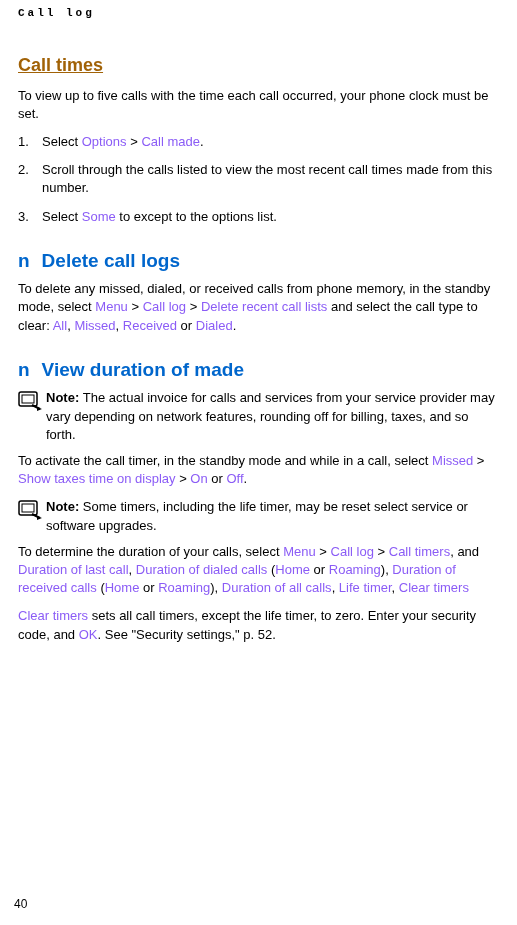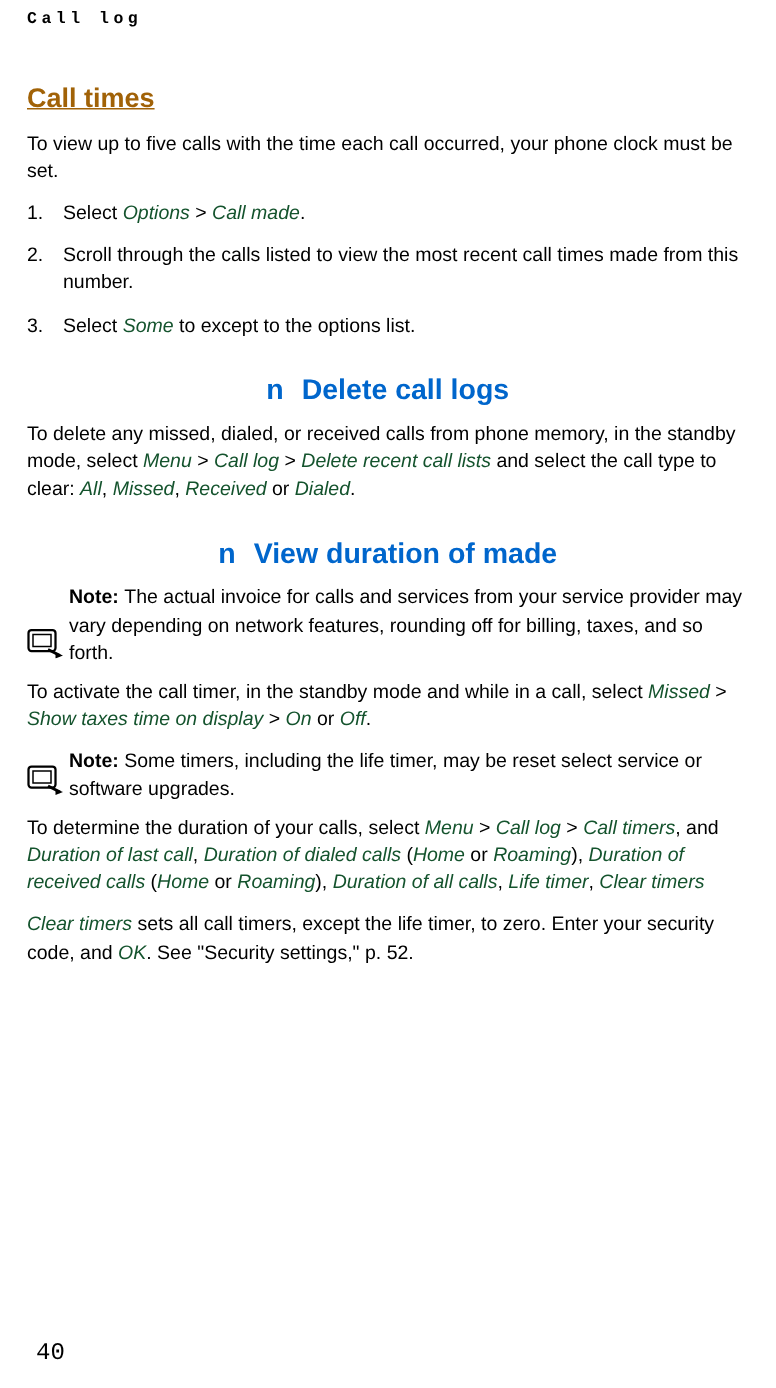--- a/index.html
+++ b/index.html
@@ -29,66 +29,64 @@
       margin-top: 32px;
       margin-bottom: 8px;
       color: #a16207;
     }
     .section-title-blue {
       font-size: 19px;
       font-weight: bold;
       color: #0066cc;
       margin-top: 22px;
       margin-bottom: 6px;
-      text-align: center;
     }
     .section-bullet {
       color: #0066cc;
       font-size: 19px;
       margin-right: 12px;
     }
     .body-text {
       font-size: 13px;
       margin-bottom: 10px;
       color: #000;
     }
-    .option-link { color: #14532d; font-style: italic; }
+    .option-link { color: #8b5cf6; }
     ol.steps { list-style: none; counter-reset: step; margin-bottom: 10px; }
     ol.steps li {
       counter-increment: step;
       position: relative;
       padding-left: 24px;
       margin-bottom: 10px;
       font-size: 13px;
     }
     ol.steps li::before {
       content: counter(step) ".";
       position: absolute;
       left: 0;
       top: 0;
     }
     .note-row {
       display: flex;
-      align-items: flex-end;
+      align-items: flex-start;
       margin-bottom: 8px;
     }
     .note-icon {
       width: 28px;
       flex-shrink: 0;
       padding-top: 2px;
     }
     .note-icon svg { width: 24px; height: 20px; }
     .note-body { flex: 1; font-size: 13px; }
     .note-body .note-label { font-weight: bold; }
     .page-number {
       position: absolute;
       bottom: 12px;
-      left: 24px;
-      font-size: 16px;
-      font-family: Liberation Mono, monospace;
+      left: 14px;
+      font-size: 12px;
     }
   </style>
 </head>
 <body>
 
 <div class="header-label">Call log</div>
 
 <div class="section-title-underline">Call times</div>
 <p class="body-text">To view up to five calls with the time each call occurred, your phone clock must be set.</p>
 <ol class="steps">

